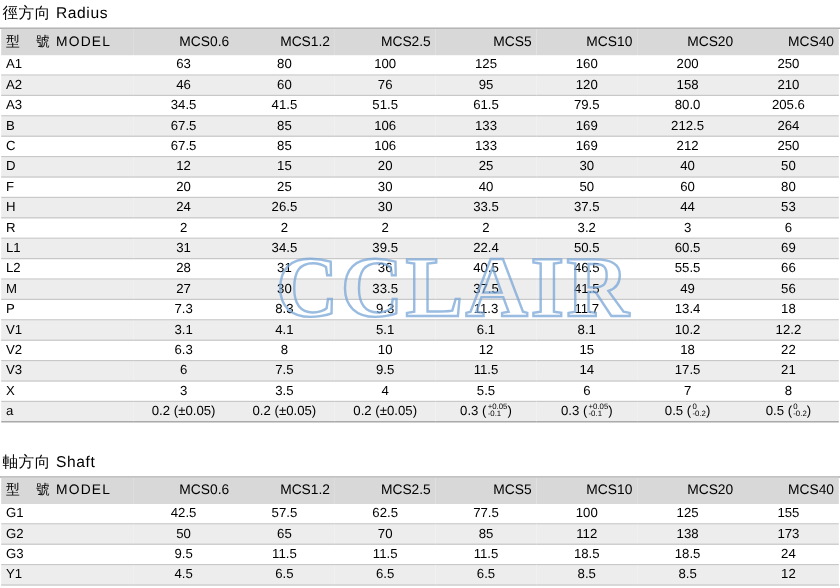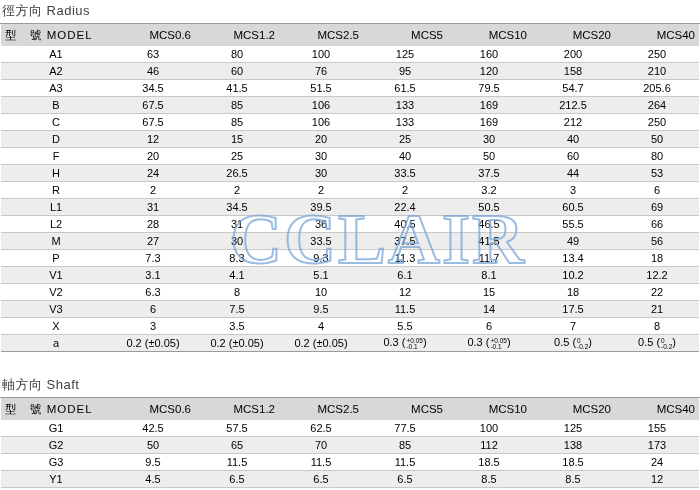--- a/index.html
+++ b/index.html
@@ -17,21 +17,21 @@
     overflow: hidden;
   }
   .page {
     position: relative;
     width: 700px;
     height: 490px;
   }
   .section-title {
     font-size: 13px;
     font-weight: normal;
-    color: #404040;
+    color: #000000;
     padding: 2px 0 3px 2px;
     letter-spacing: 0.5px;
   }
   .rule {
     border: none;
     border-top: 1px solid #9a9a9a;
     margin: 0 0 0 0;
     height: 0;
   }
   table.spec {
@@ -61,21 +61,21 @@
   table.spec thead th.hdr-label {
     text-align: left;
     padding-left: 4px;
     letter-spacing: 1px;
   }
   table.spec tbody td {
     text-align: center;
     border-bottom: 1px solid #c8c8c8;
   }
   table.spec tbody td.rowlab {
-    text-align: center;
+    text-align: left;
     padding-left: 4px;
   }
   table.spec tbody tr.alt td {
     background: #ededed;
   }
   table.spec tbody tr.last td {
     border-bottom: 1px solid #9a9a9a;
   }
   .tol {
     display: inline-block;
@@ -171,21 +171,21 @@
           <td>158</td>
           <td>210</td>
         </tr>
         <tr>
           <td class="rowlab">A3</td>
           <td>34.5</td>
           <td>41.5</td>
           <td>51.5</td>
           <td>61.5</td>
           <td>79.5</td>
-          <td>54.7</td>
+          <td>80.0</td>
           <td>205.6</td>
         </tr>
         <tr class="alt">
           <td class="rowlab">B</td>
           <td>67.5</td>
           <td>85</td>
           <td>106</td>
           <td>133</td>
           <td>169</td>
           <td>212.5</td>

